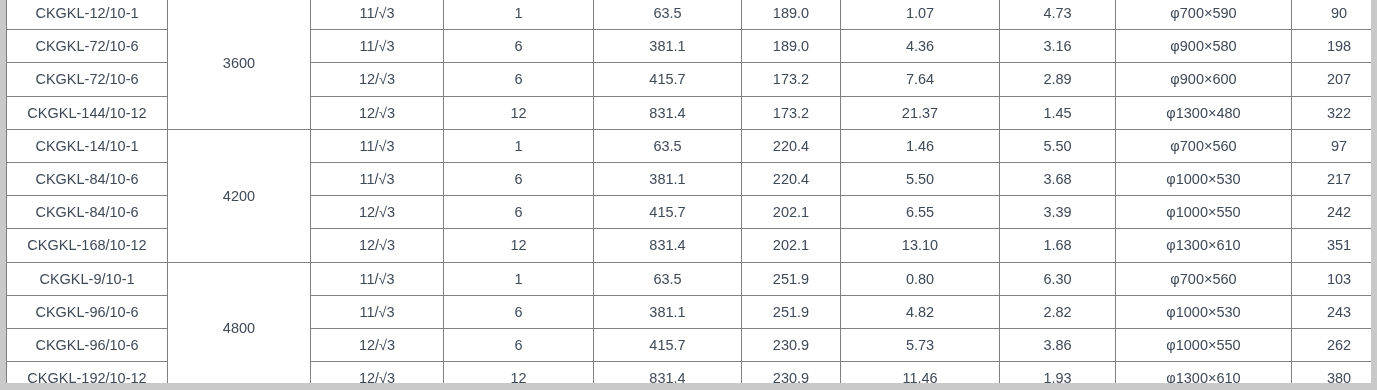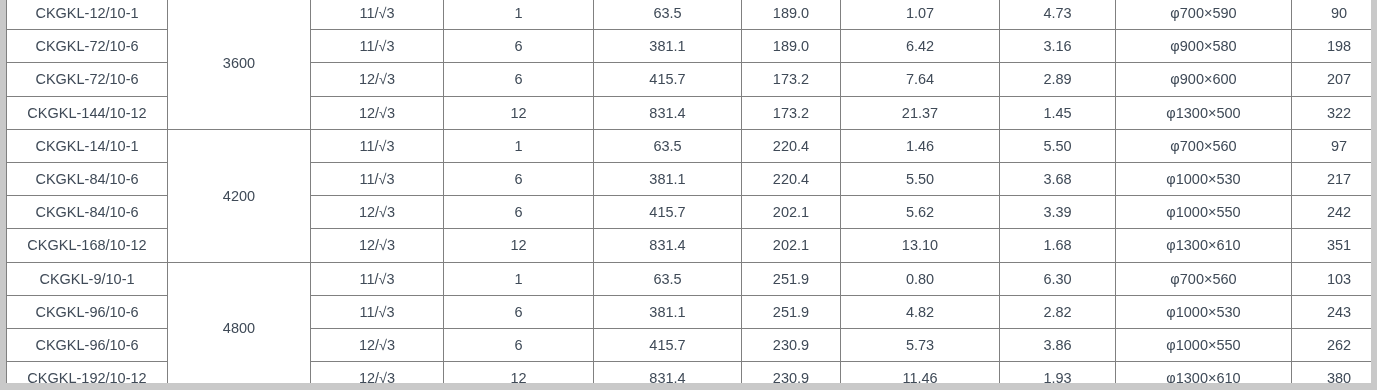--- a/index.html
+++ b/index.html
@@ -84,21 +84,21 @@
           <td class="c8-col">4.73</td>
           <td class="dim-col">φ700×590</td>
           <td class="c10-col">90</td>
         </tr>
         <tr>
           <td class="model-col">CKGKL-72/10-6</td>
           <td class="ratio-col">11/√3</td>
           <td class="count-col">6</td>
           <td class="c5-col">381.1</td>
           <td class="c6-col">189.0</td>
-          <td class="c7-col">6.42</td>
+          <td class="c7-col">4.36</td>
           <td class="c8-col">3.16</td>
           <td class="dim-col">φ900×580</td>
           <td class="c10-col">198</td>
         </tr>
         <tr>
           <td class="model-col">CKGKL-72/10-6</td>
           <td class="ratio-col">12/√3</td>
           <td class="count-col">6</td>
           <td class="c5-col">415.7</td>
           <td class="c6-col">173.2</td>
@@ -108,21 +108,21 @@
           <td class="c10-col">207</td>
         </tr>
         <tr>
           <td class="model-col">CKGKL-144/10-12</td>
           <td class="ratio-col">12/√3</td>
           <td class="count-col">12</td>
           <td class="c5-col">831.4</td>
           <td class="c6-col">173.2</td>
           <td class="c7-col">21.37</td>
           <td class="c8-col">1.45</td>
-          <td class="dim-col">φ1300×500</td>
+          <td class="dim-col">φ1300×480</td>
           <td class="c10-col">322</td>
         </tr>
         <tr>
           <td class="model-col">CKGKL-14/10-1</td>
           <td class="group-col group-cell" rowspan="4">4200</td>
           <td class="ratio-col">11/√3</td>
           <td class="count-col">1</td>
           <td class="c5-col">63.5</td>
           <td class="c6-col">220.4</td>
           <td class="c7-col">1.46</td>
@@ -140,21 +140,21 @@
           <td class="c8-col">3.68</td>
           <td class="dim-col">φ1000×530</td>
           <td class="c10-col">217</td>
         </tr>
         <tr>
           <td class="model-col">CKGKL-84/10-6</td>
           <td class="ratio-col">12/√3</td>
           <td class="count-col">6</td>
           <td class="c5-col">415.7</td>
           <td class="c6-col">202.1</td>
-          <td class="c7-col">5.62</td>
+          <td class="c7-col">6.55</td>
           <td class="c8-col">3.39</td>
           <td class="dim-col">φ1000×550</td>
           <td class="c10-col">242</td>
         </tr>
         <tr>
           <td class="model-col">CKGKL-168/10-12</td>
           <td class="ratio-col">12/√3</td>
           <td class="count-col">12</td>
           <td class="c5-col">831.4</td>
           <td class="c6-col">202.1</td>

